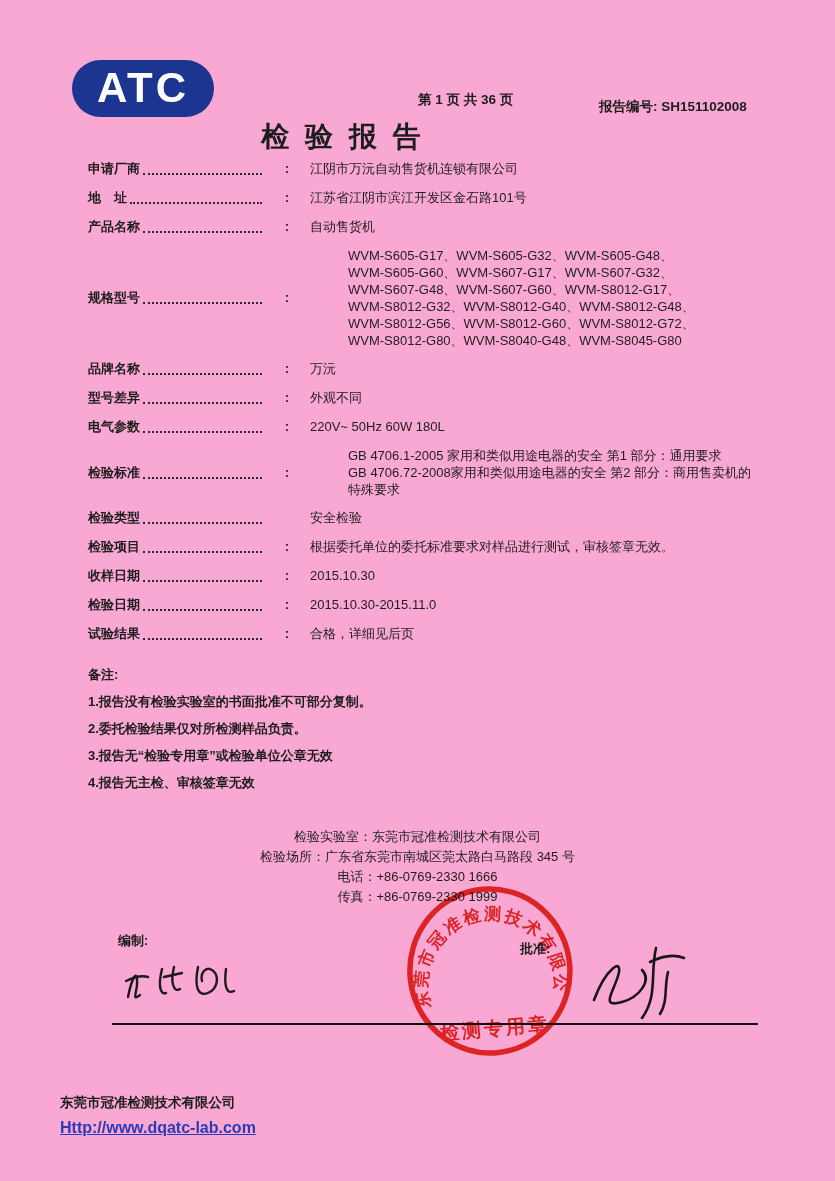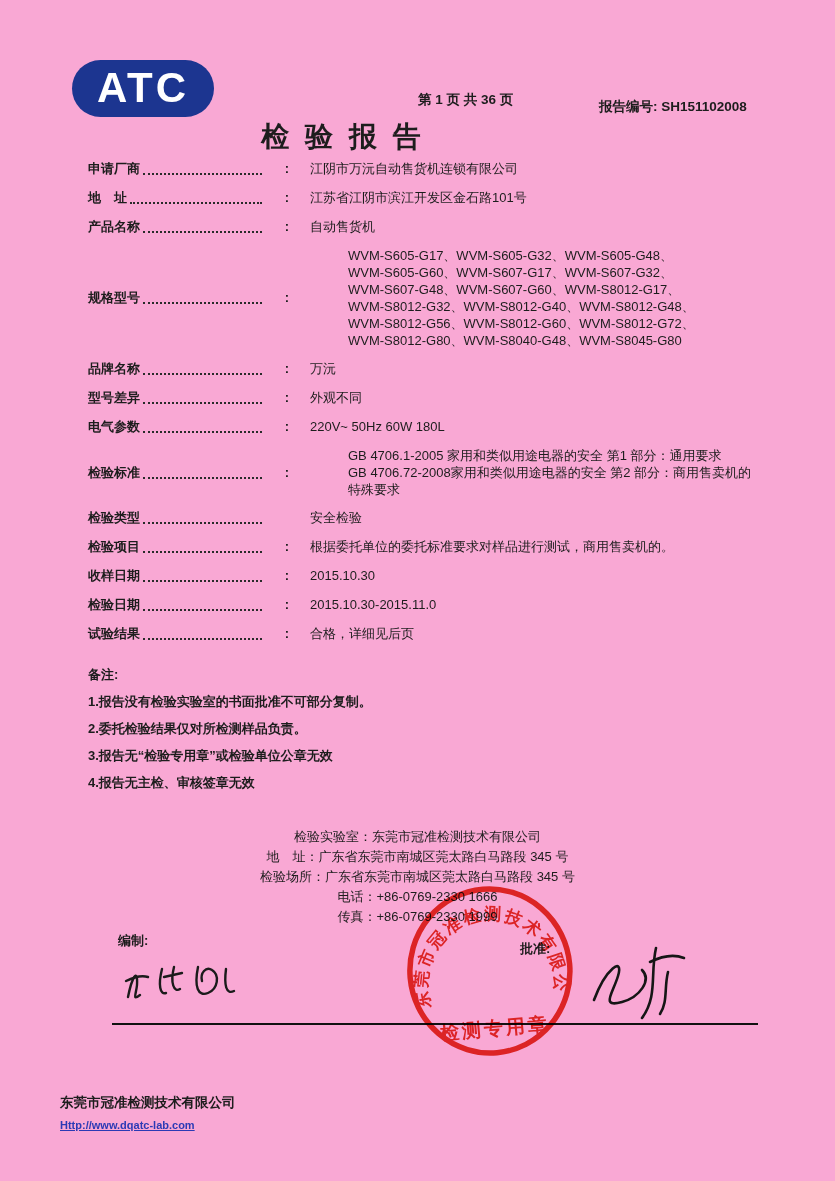--- a/index.html
+++ b/index.html
@@ -74,21 +74,21 @@
   .stamp {
     position:absolute; left:402px; top:884px;
     transform:rotate(-5deg);
     mix-blend-mode:multiply; opacity:.93;
   }
   .stamp text { font-family:inherit; font-weight:bold; }
   
   .footer-company { position:absolute; left:60px; top:1094px; font-weight:600; font-size:13.5px; }
   .footer-url {
     position:absolute; left:60px; top:1119px;
-    color:#2b3ab5; text-decoration:underline; font-size:11px; font-weight:600;
+    color:#2b3ab5; text-decoration:underline; font-size:16px; font-weight:600;
   }
 </style>
 </head>
 <body>
 
 <div class="page">
 
   <div class="logo">
     <span>ATC</span>
   </div>
@@ -158,21 +158,21 @@
 
     <div class="row">
       <div class="lbl"><span>检验类型</span><span class="dots"></span></div>
       <div class="colon"></div>
       <div class="val">安全检验</div>
     </div>
 
     <div class="row">
       <div class="lbl"><span>检验项目</span><span class="dots"></span></div>
       <div class="colon">:</div>
-      <div class="val">根据委托单位的委托标准要求对样品进行测试，商用售卖机的。</div>
+      <div class="val">根据委托单位的委托标准要求对样品进行测试，审核签章无效。</div>
     </div>
 
     <div class="row">
       <div class="lbl"><span>收样日期</span><span class="dots"></span></div>
       <div class="colon">:</div>
       <div class="val">2015.10.30</div>
     </div>
 
     <div class="row">
       <div class="lbl"><span>检验日期</span><span class="dots"></span></div>
@@ -191,21 +191,20 @@
   <div class="notes">
     <div>备注:</div>
     <div>1.报告没有检验实验室的书面批准不可部分复制。</div>
     <div>2.委托检验结果仅对所检测样品负责。</div>
     <div>3.报告无“检验专用章”或检验单位公章无效</div>
     <div>4.报告无主检、审核签章无效</div>
   </div>
 
   <div class="lab">
     <div>检验实验室：东莞市冠准检测技术有限公司</div>
-    <div>地　址：广东省东莞市南城区莞太路白马路段 345 号</div>
     <div>检验场所：广东省东莞市南城区莞太路白马路段 345 号</div>
     <div>电话：+86-0769-2330 1666</div>
     <div>传真：+86-0769-2330 1999</div>
   </div>
 
   <div class="sig-label-left">编制:</div>
   <div class="sig-label-right">批准:</div>
 
   <svg class="sig1" width="150" height="55" viewBox="0 0 150 55">
     <g fill="none" stroke="#1b1b1b" stroke-width="2.4" stroke-linecap="round">

